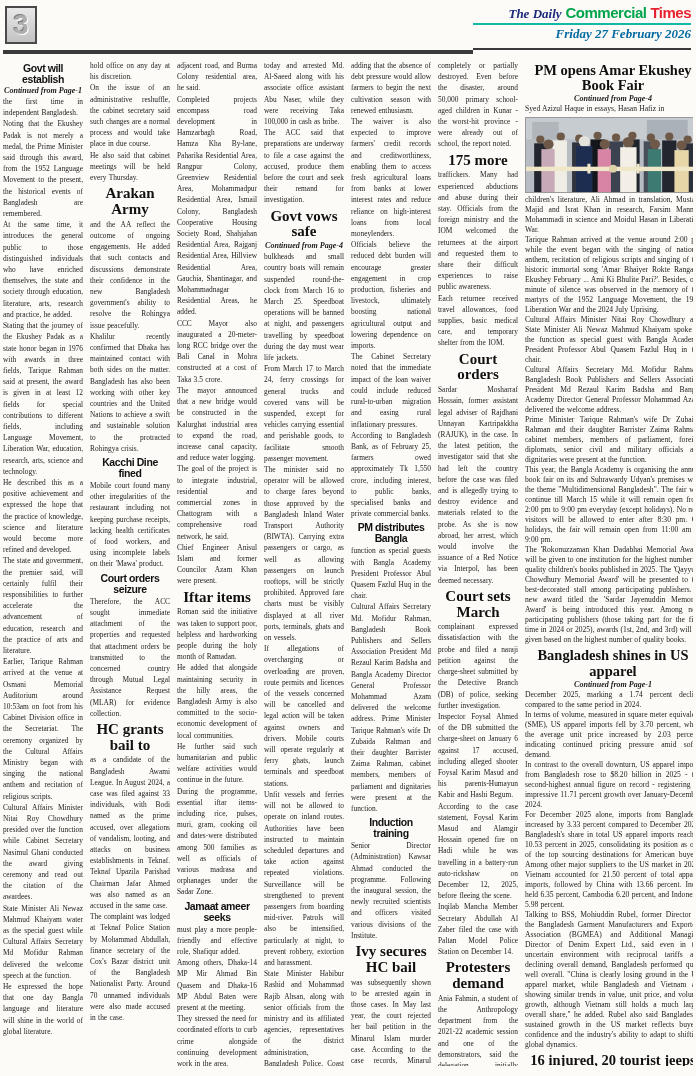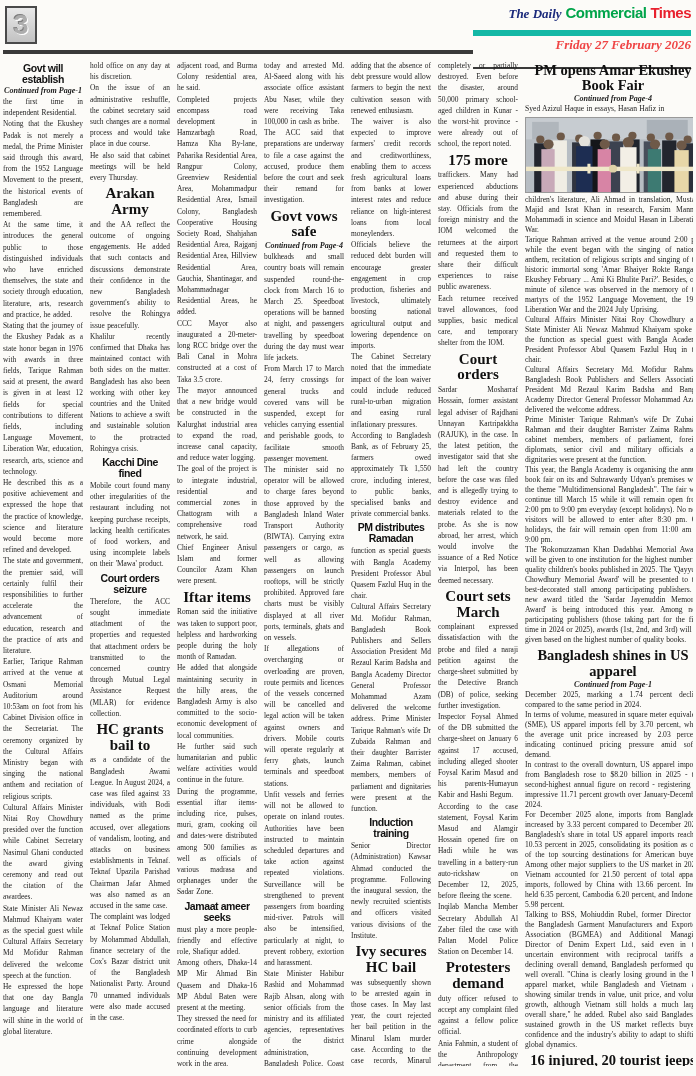--- a/index.html
+++ b/index.html
@@ -13,26 +13,26 @@
   .hdr{display:flex;align-items:flex-start;height:52px;}
   .hdr-left{flex:1;display:flex;align-items:flex-start;border-bottom:4px solid #3a3a3a;height:46px;}
   .pagenum{
     width:28px;height:34px;margin:2px 0 0 2px;border:2px solid #4a4a4a;
     background:linear-gradient(#e9e9e9,#c2c2c2);
     display:flex;align-items:center;justify-content:center;
     font-family:"Liberation Sans",sans-serif;font-weight:bold;font-size:27px;
     color:#adadad;text-shadow:1px 1px 0 #fff,-1px -1px 0 #7d7d7d;
   }
   .masthead{width:218px;text-align:right;padding-right:2px;}
-  .mh-title{white-space:nowrap;border-bottom:6px solid #14b8a6;padding-bottom:8px;}
+  .mh-title{white-space:nowrap;border-bottom:2px solid #14b8a6;padding-bottom:1px;}
   .mh-daily{font:bold italic 13px "Liberation Serif",serif;color:#1b2a7b;}
   .mh-comm{font:bold 15px "Liberation Sans",sans-serif;color:#00a44a;letter-spacing:-0.5px;}
   .mh-times{font:bold 15px "Liberation Sans",sans-serif;color:#e8212e;letter-spacing:-0.5px;}
-  .mh-date{font:bold italic 13px "Liberation Serif",serif;color:#ef4444;
-    border-bottom:2px solid #3a3a3a;padding:1px 0 14px;}
+  .mh-date{font:bold italic 13px "Liberation Serif",serif;color:#0369a1;
+    border-bottom:2px solid #3a3a3a;padding:1px 0 6px;}
   
   .cols{display:flex;gap:7px;height:1006px;margin-top:4px;overflow:hidden;
     border-bottom:2px solid #84cc16;padding-bottom:11px;}
   .col{width:80px;flex:0 0 80px;overflow:hidden;}
   .feature{width:176px;flex:0 0 176px;overflow:hidden;}
   
   .sec{margin:0 0 3px 0;}
   .sec-h{margin:3px 0 1px;text-align:center;font-weight:bold;color:#111;
     font-family:"Liberation Serif",serif;font-size:15px;line-height:1.05;}
   .sec-h.sans{font-family:"Liberation Sans",sans-serif;font-size:10.5px;letter-spacing:-0.4px;}
@@ -65,21 +65,21 @@
       <div class="mh-date">Friday 27 February 2026</div>
     </div>
   </header>
 
   <main class="cols">
     <div class="col" id="col-0">
   <section class="sec">
     <h2 class="sec-h sans">Govt will establish</h2>
     <div class="sec-cont">Continued from Page-1</div>
     <div class="sec-body">
-            <p>the first time in independent Residential.</p>
+            <p>the first time in independent Bangladesh.</p>
             <p>Noting that the Ekushey Padak is not merely a medal, the Prime Minister said through this award, from the 1952 Language Movement to the present, the historical events of Bangladesh are remembered.</p>
             <p>At the same time, it introduces the general public to those distinguished individuals who have enriched themselves, the state and society through education, literature, arts, research and practice, he added.</p>
             <p>Stating that the journey of the Ekushey Padak as a state honor began in 1976 with awards in three fields, Tarique Rahman said at present, the award is given in at least 12 fields for special contributions to different fields, including Language Movement, Liberation War, education, research, arts, science and technology.</p>
             <p>He described this as a positive achievement and expressed the hope that the practice of knowledge, science and literature would become more refined and developed.</p>
             <p>The state and government, the premier said, will certainly fulfil their responsibilities to further accelerate the advancement of education, research and the practice of arts and literature.</p>
             <p>Earlier, Tarique Rahman arrived at the venue at Osmani Memorial Auditorium around 10:53am on foot from his Cabinet Division office in the Secretariat. The ceremony organized by the Cultural Affairs Ministry began with singing the national anthem and recitation of religious scripts.</p>
             <p>Cultural Affairs Minister Nitai Roy Chowdhury presided over the function while Cabinet Secretary Nasimul Ghani conducted the award giving ceremony and read out the citation of the awardees.</p>
             <p>State Minister Ali Newaz Mahmud Khaiyam water as the special guest while Cultural Affairs Secretary Md Mofidur Rahman delivered the welcome speech at the function.</p>
             <p>He expressed the hope that one day Bangla language and literature will shine in the world of global literature.</p>
           </div>
@@ -196,21 +196,21 @@
     <div class="sec-body">
             <p>adding that the absence of debt pressure would allow farmers to begin the next cultivation season with renewed enthusiasm.</p>
             <p>The waiver is also expected to improve farmers' credit records and creditworthiness, enabling them to access fresh agricultural loans from banks at lower interest rates and reduce reliance on high-interest loans from local moneylenders.</p>
             <p>Officials believe the reduced debt burden will encourage greater engagement in crop production, fisheries and livestock, ultimately boosting national agricultural output and lowering dependence on imports.</p>
             <p>The Cabinet Secretary noted that the immediate impact of the loan waiver could include reduced rural-to-urban migration and easing rural inflationary pressures.</p>
             <p>According to Bangladesh Bank, as of February 25, farmers owed approximately Tk 1,550 crore, including interest, to public banks, specialised banks and private commercial banks.</p>
           </div>
   </section>
 
   <section class="sec">
-    <h2 class="sec-h sans">PM distributes Ramadan</h2>
+    <h2 class="sec-h sans">PM distributes Bangla</h2>
 
     <div class="sec-body">
             <p>function as special guests with Bangla Academy President Professor Abul Quasem Fazlul Huq in the chair.</p>
             <p>Cultural Affairs Secretary Md. Mofidur Rahman, Bangladesh Book Publishers and Sellers Association President Md Rezaul Karim Badsha and Bangla Academy Director General Professor Mohammad Azam delivered the welcome address. Prime Minister Tarique Rahman's wife Dr Zubaida Rahman and their daughter Barrister Zaima Rahman, cabinet members, members of parliament and dignitaries were present at the function.</p>
           </div>
   </section>
 
   <section class="sec">
     <h2 class="sec-h sans">Induction training</h2>
 
@@ -261,21 +261,20 @@
             <p>Inspector Foysal Ahmed of the DB submitted the charge-sheet on January 6 against 17 accused, including alleged shooter Foysal Karim Masud and his parents-Humayun Kabir and Hashi Begum.</p>
             <p>According to the case statement, Foysal Karim Masud and Alamgir Hossain opened fire on Hadi while he was travelling in a battery-run auto-rickshaw on December 12, 2025, before fleeing the scene.</p>
             <p>Inqilab Mancha Member Secretary Abdullah Al Zaber filed the case with Paltan Model Police Station on December 14.</p>
           </div>
   </section>
 
   <section class="sec">
     <h2 class="sec-h">Protesters demand</h2>
 
     <div class="sec-body">
-            <p>duty officer refused to accept any complaint filed against a fellow police official.</p>
             <p>Ania Fahmin, a student of the Anthropology department from the 2021-22 academic session and one of the demonstrators, said the delegation initially attempted to submit the written complaint but found that DC Masud was not present. "We then tried to hand the complaint to the duty officer, but he refused to accept any allegation against a police officer," she said. She further alleged that even their attempt to lodge a verbal complaint prior to submitting it in writing was rejected.</p>
           </div>
   </section>
 </div>
 
     <div class="feature">
       <div id="feat-top">
   <section class="sec">
     <h2 class="sec-h">PM opens Amar Ekushey Book Fair</h2>
     <div class="sec-cont">Continued from Page-4</div>

